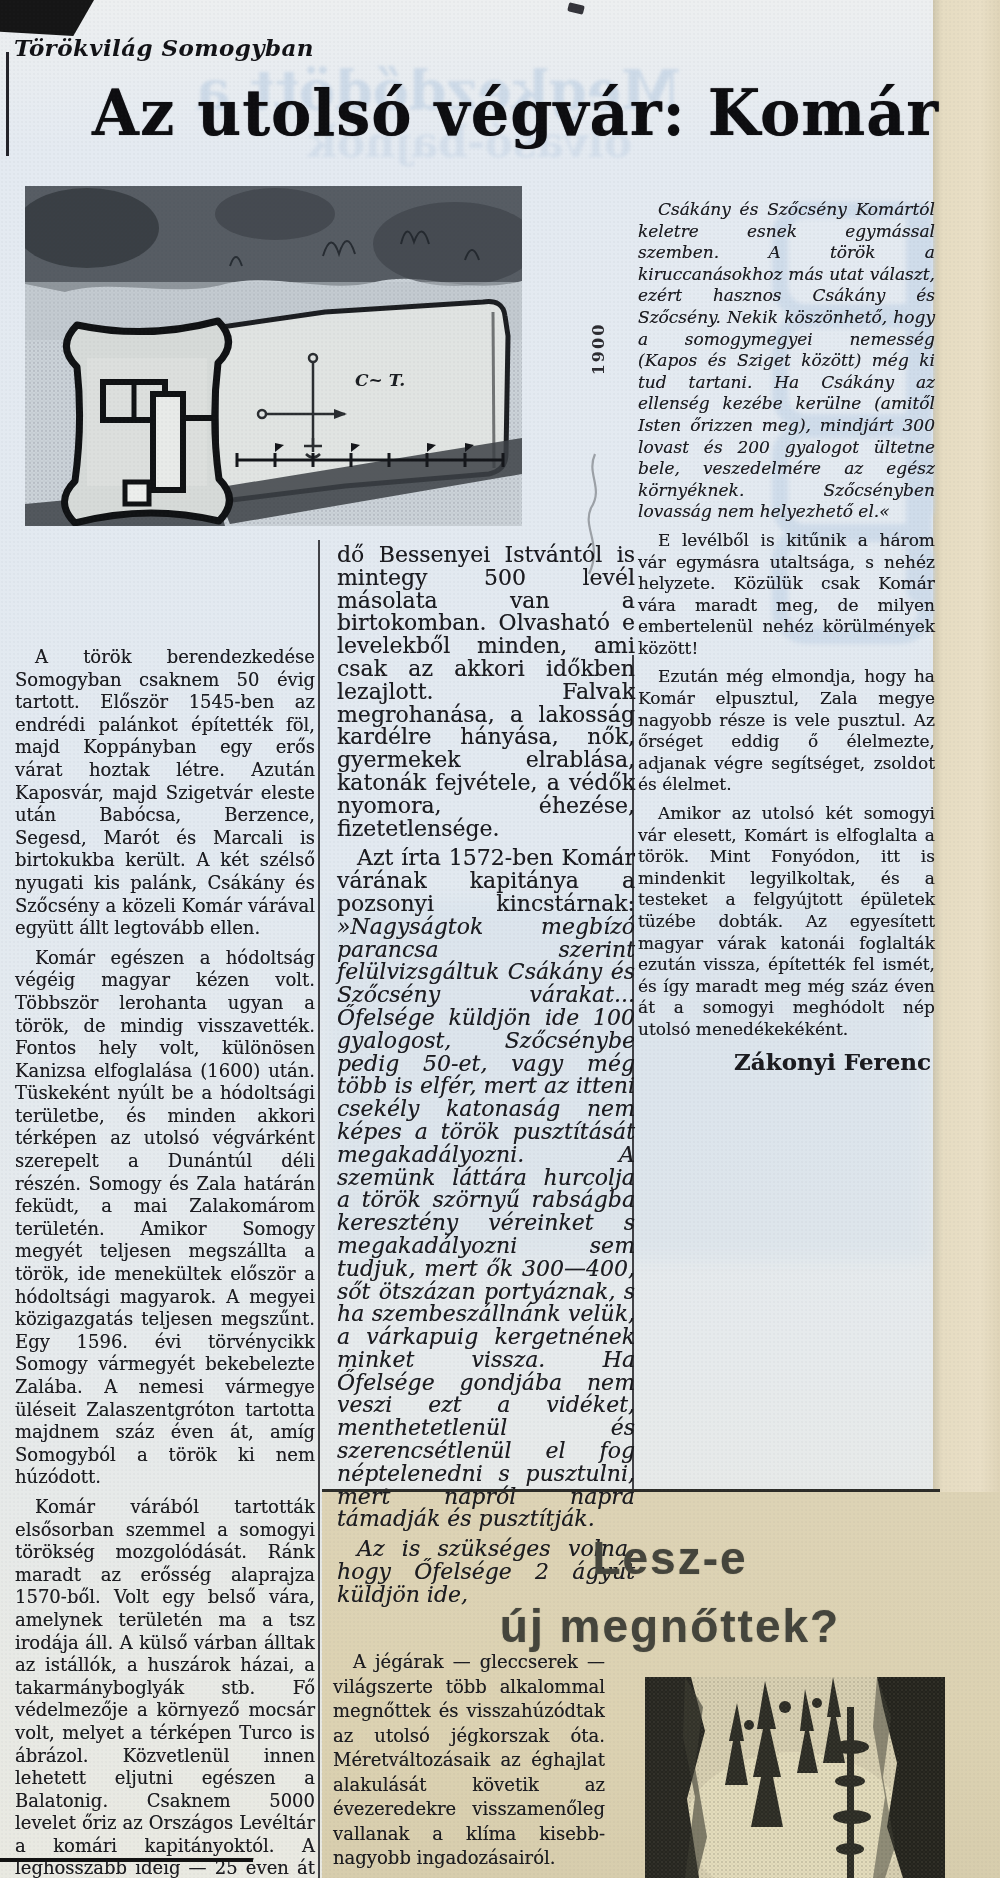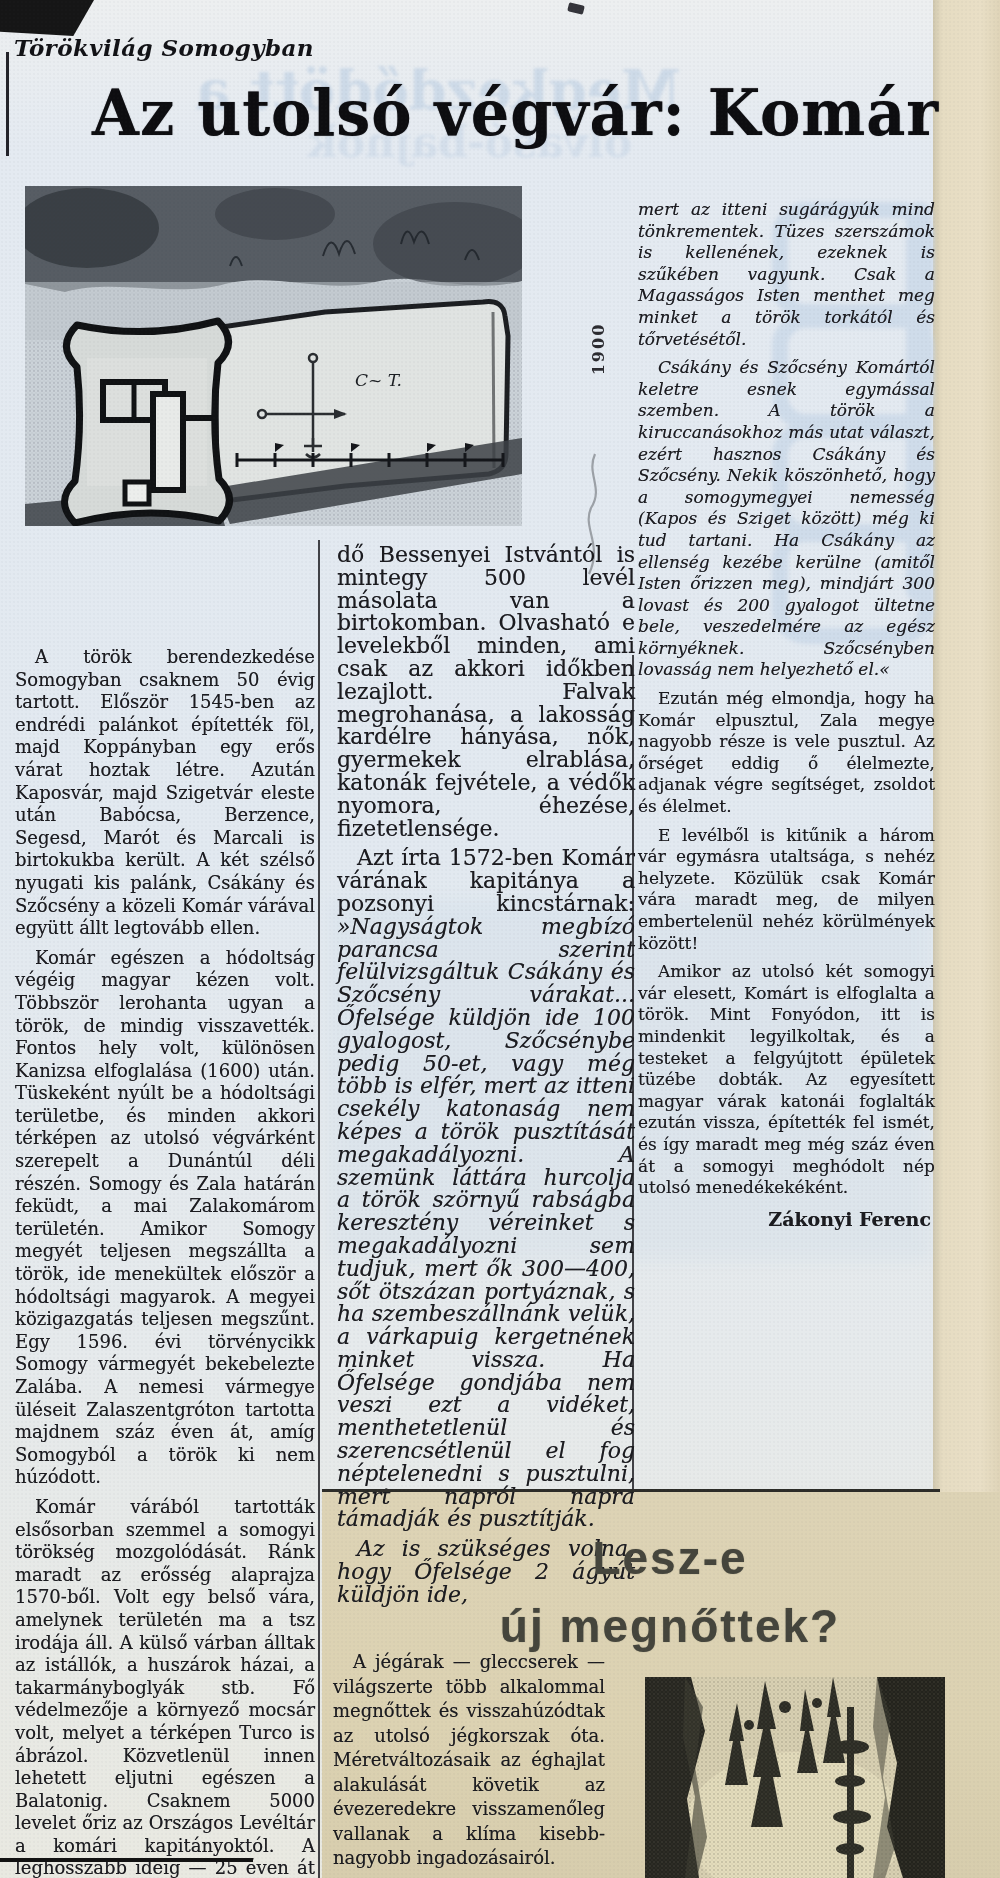--- a/index.html
+++ b/index.html
@@ -25,33 +25,33 @@
   .ghost-block .o{position:absolute;left:14px;width:130px;height:86px;border:16px solid #ccdae9;border-radius:34px;}
   .ghost-block .bar{position:absolute;right:2px;top:6px;width:26px;height:400px;background:#ccdae9;border-radius:12px;}
   .ghost-lines{z-index:1;filter:blur(1.2px);opacity:.5;
      background:repeating-linear-gradient(180deg,#c9d6e4 0 9px,transparent 9px 24px);}
   .ghost-wash{left:330px;top:900px;width:600px;height:360px;background:#bdd2e4;opacity:.18;filter:blur(8px);z-index:1;}
   
   .kicker{left:14px;top:34px;font-size:23px;font-weight:bold;font-style:italic;color:#121216;z-index:5;letter-spacing:.4px;}
   .headline{left:92px;top:76px;font-size:63px;font-weight:bold;color:#0d0d10;z-index:5;white-space:nowrap;
      transform:scaleX(.96);transform-origin:left;letter-spacing:1px;text-shadow:0 0 1px rgba(10,10,20,.6);}
   
-  .figure{left:25px;top:186px;width:497px;height:340px;z-index:3;}
+  .figure{left:25px;top:186px;width:497px;height:340px;z-index:3;font-weight:bold;}
   .rot-note{left:548px;top:340px;width:100px;height:18px;transform:rotate(-90deg);text-align:center;
      font-size:16px;font-weight:bold;color:#2b2b30;z-index:3;letter-spacing:2px;}
   .signature{left:580px;top:452px;z-index:3;opacity:.75;}
   
   .col{color:#1b1b1f;text-align:justify;z-index:5;text-shadow:0 0 .4px rgba(25,25,35,.55);}
   .col p{margin:0 0 7px 0;text-indent:20px;}
   .col p.cont{text-indent:0;}
   .it{font-style:italic;}
   .col1{left:15px;top:646px;width:300px;font-size:18px;line-height:22.6px;}
   .col2{left:329px;top:544px;width:298px;font-size:22px;line-height:22.8px;margin-left:8px;}
   .col3{left:638px;top:199px;width:297px;font-size:17px;line-height:21.6px;}
-  .byline{text-align:right;font-weight:bold;font-size:19px;margin-top:10px;padding-right:4px;}
+  .byline{text-align:right;font-weight:bold;font-size:23px;margin-top:10px;padding-right:4px;}
   .vrule{width:2px;background:rgba(35,35,40,.85);z-index:4;}
   .rule1{left:318px;top:540px;height:1338px;}
   .rule2{left:632px;top:655px;height:838px;}
   .hline-box{left:322px;top:1489px;width:618px;height:3px;background:#2c2c28;z-index:6;}
   .hline-col1{left:0;top:1858px;width:253px;height:4px;background:#121212;z-index:6;}
   
   .bottom-box{left:322px;top:1492px;width:678px;height:386px;z-index:2;
      background:linear-gradient(180deg,#ddd3b5 0,#dcd2b2 60%,#d7cdad 100%);}
   .a2-headline{left:388px;top:1524px;width:564px;text-align:center;z-index:5;
      font-family:"Liberation Sans",sans-serif;font-weight:bold;color:#45453c;
@@ -169,24 +169,23 @@
     <p>Komár várából tartották elsősorban szemmel a somogyi törökség mozgolódását. Ránk maradt az erősség alaprajza 1570-ből. Volt egy belső vára, amelynek területén ma a tsz irodája áll. A külső várban álltak az istállók, a huszárok házai, a takarmányboglyák stb. Fő védelmezője a környező mocsár volt, melyet a térképen Turco is ábrázol. Közvetlenül innen lehetett eljutni egészen a Balatonig. Csaknem 5000 levelet őriz az Országos Levéltár a komári kapitányoktól. A leghosszabb ideig — 25 éven át — vitézke-</p>
   </div>
 
   <div class="abs col col2" lang="hu">
     <p class="cont">dő Bessenyei Istvántól is mintegy 500 levél másolata van a birtokomban. Olvasható e levelekből minden, ami csak az akkori időkben lezajlott. Falvak megrohanása, a lakosság kardélre hányása, nők, gyermekek elrablása, katonák fejvétele, a védők nyomora, éhezése, fizetetlensége.</p>
     <p><span>Azt írta 1572-ben Komár várának kapitánya a pozsonyi kincstárnak: </span><span class="it">»Nagyságtok megbízó parancsa szerint felülvizsgáltuk Csákány és Szőcsény várakat... Őfelsége küldjön ide 100 gyalogost, Szőcsénybe pedig 50-et, vagy még több is elfér, mert az itteni csekély katonaság nem képes a török pusztítását megakadályozni. A szemünk láttára hurcolja a török szörnyű rabságba keresztény véreinket s megakadályozni sem tudjuk, mert ők 300—400, sőt ötszázan portyáznak, s ha szembeszállnánk velük, a várkapuig kergetnének minket vissza. Ha Őfelsége gondjába nem veszi ezt a vidéket, menthetetlenül és szerencsétlenül el fog néptelenedni s pusztulni, mert napról napra támadják és pusztítják.</span></p>
     <p class="it">Az is szükséges volna, hogy Őfelsége 2 ágyút küldjön ide,</p>
   </div>
 
   <div class="abs col col3" lang="hu">
-    <p class="cont it">mert az itteni sugárágyúk mind tönkrementek. Tüzes szerszámok is kellenének, ezeknek is szűkében vagyunk. Csak a Magasságos Isten menthet meg minket a török torkától és tőrvetésétől.</p>
     <p class="it">Csákány és Szőcsény Komártól keletre esnek egymással szemben. A török a kiruccanásokhoz más utat választ, ezért hasznos Csákány és Szőcsény. Nekik köszönhető, hogy a somogymegyei nemesség (Kapos és Sziget között) még ki tud tartani. Ha Csákány az ellenség kezébe kerülne (amitől Isten őrizzen meg), mindjárt 300 lovast és 200 gyalogot ültetne bele, veszedelmére az egész környéknek. Szőcsényben lovasság nem helyezhető el.«</p>
+    <p>E levélből is kitűnik a három vár egymásra utaltsága, s nehéz helyzete. Közülük csak Komár vára maradt meg, de milyen embertelenül nehéz körülmények között!</p>
     <p>Ezután még elmondja, hogy ha Komár elpusztul, Zala megye nagyobb része is vele pusztul. Az őrséget eddig ő élelmezte, adjanak végre segítséget, zsoldot és élelmet.</p>
-    <p>E levélből is kitűnik a három vár egymásra utaltsága, s nehéz helyzete. Közülük csak Komár vára maradt meg, de milyen embertelenül nehéz körülmények között!</p>
     <p>Amikor az utolsó két somogyi vár elesett, Komárt is elfoglalta a török. Mint Fonyódon, itt is mindenkit legyilkoltak, és a testeket a felgyújtott épületek tüzébe dobták. Az egyesített magyar várak katonái foglalták ezután vissza, építették fel ismét, és így maradt meg még száz éven át a somogyi meghódolt nép utolsó menedékekéként.</p>
     <div class="byline">Zákonyi Ferenc</div>
   </div>
 
   <div class="abs bottom-box"></div>
   <div class="abs a2-headline">
     <div>Lesz-e</div>
     <div>új megnőttek?</div>
   </div>
   <div class="abs col a2-col" lang="hu">

